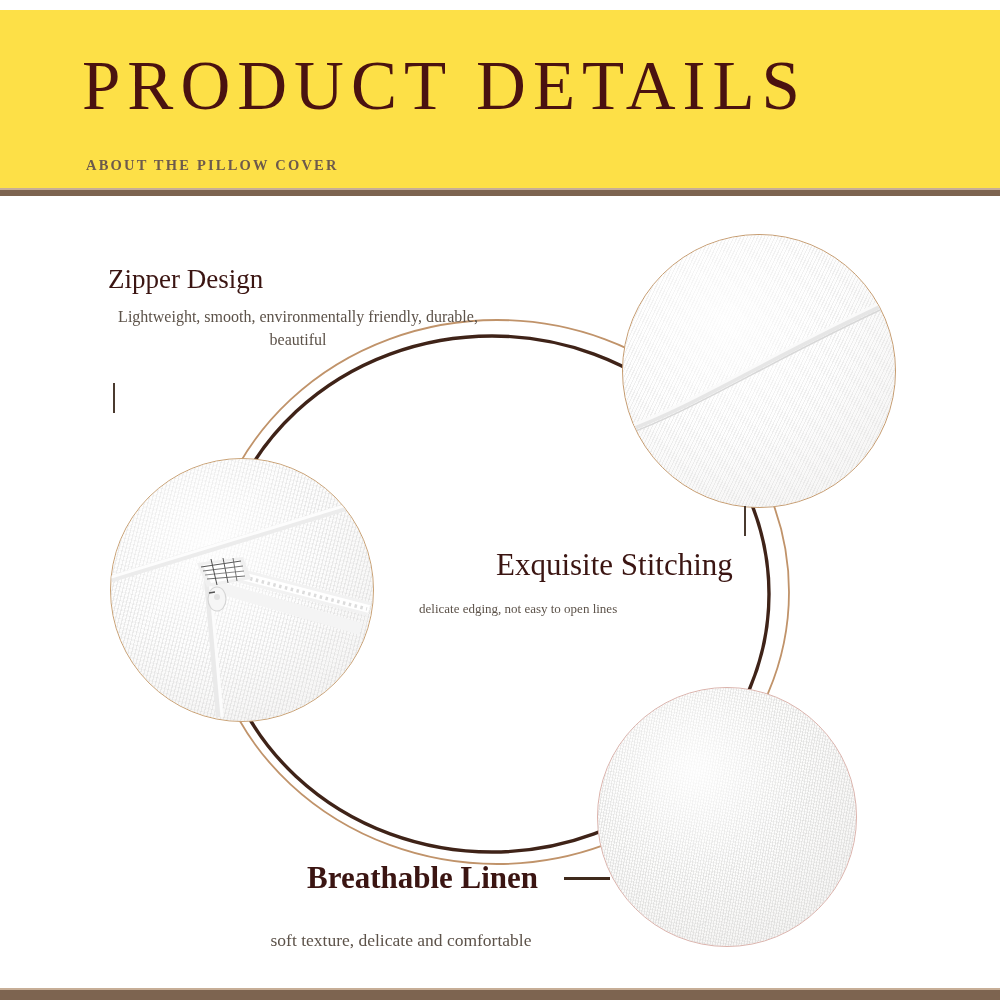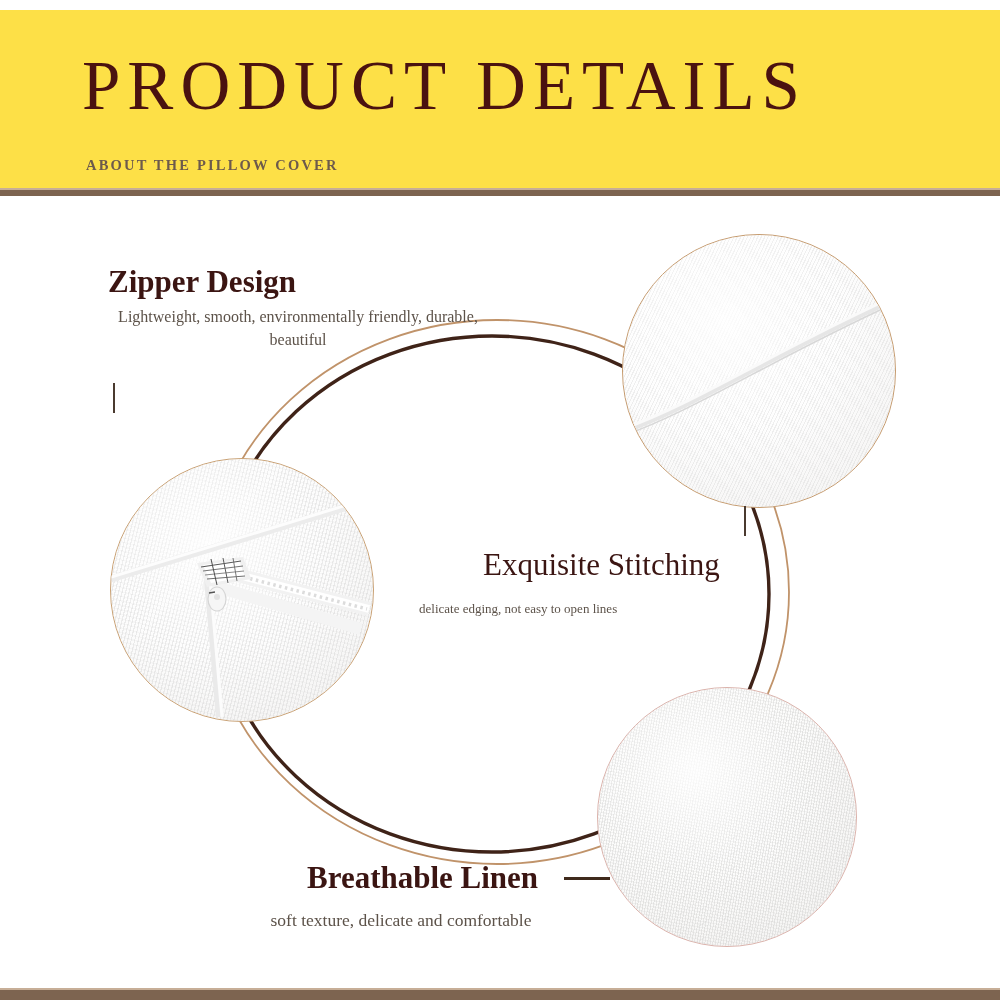--- a/index.html
+++ b/index.html
@@ -186,31 +186,31 @@
     position: absolute;
     background: #4a3a2f;
     width: 2px;
   }
   .dash {
     position: absolute;
     background: #3f2a1c;
     height: 3px;
   }
 
-  #zipper-heading { left: 108px; top: 266px; font-size: 31px; font-weight: bold; }
+  #zipper-heading { left: 108px; top: 266px; font-size: 27px; }
   #zipper-desc    { left: 108px; top: 306px; font-size: 16px; width: 380px; text-align: center; }
   #zipper-tick    { left: 113px; top: 383px; height: 30px; }
 
-  #stitching-heading { left: 483px; top: 549px; font-size: 31px; }
+  #stitching-heading { left: 496px; top: 549px; font-size: 31px; }
   #stitching-desc    { left: 419px; top: 600px; font-size: 13px; width: 400px; }
   #stitching-tick    { left: 744px; top: 506px; height: 30px; }
 
   #linen-heading { left: 307px; top: 862px; font-size: 31px; font-weight: bold; }
   #linen-dash    { left: 564px; top: 877px; width: 46px; }
-  #linen-desc    { left: 186px; top: 908px; font-size: 17.5px; width: 430px; text-align: center; font-family: Liberation Serif, serif; }
+  #linen-desc    { left: 186px; top: 928px; font-size: 17.5px; width: 430px; text-align: center; font-family: Liberation Serif, serif; }
 </style>
 </head>
 <body>
 
 <div id="page">
 
   <div id="top-white-strip"></div>
 
   <div id="header">
     <div id="header-title">PRODUCT DETAILS</div>

